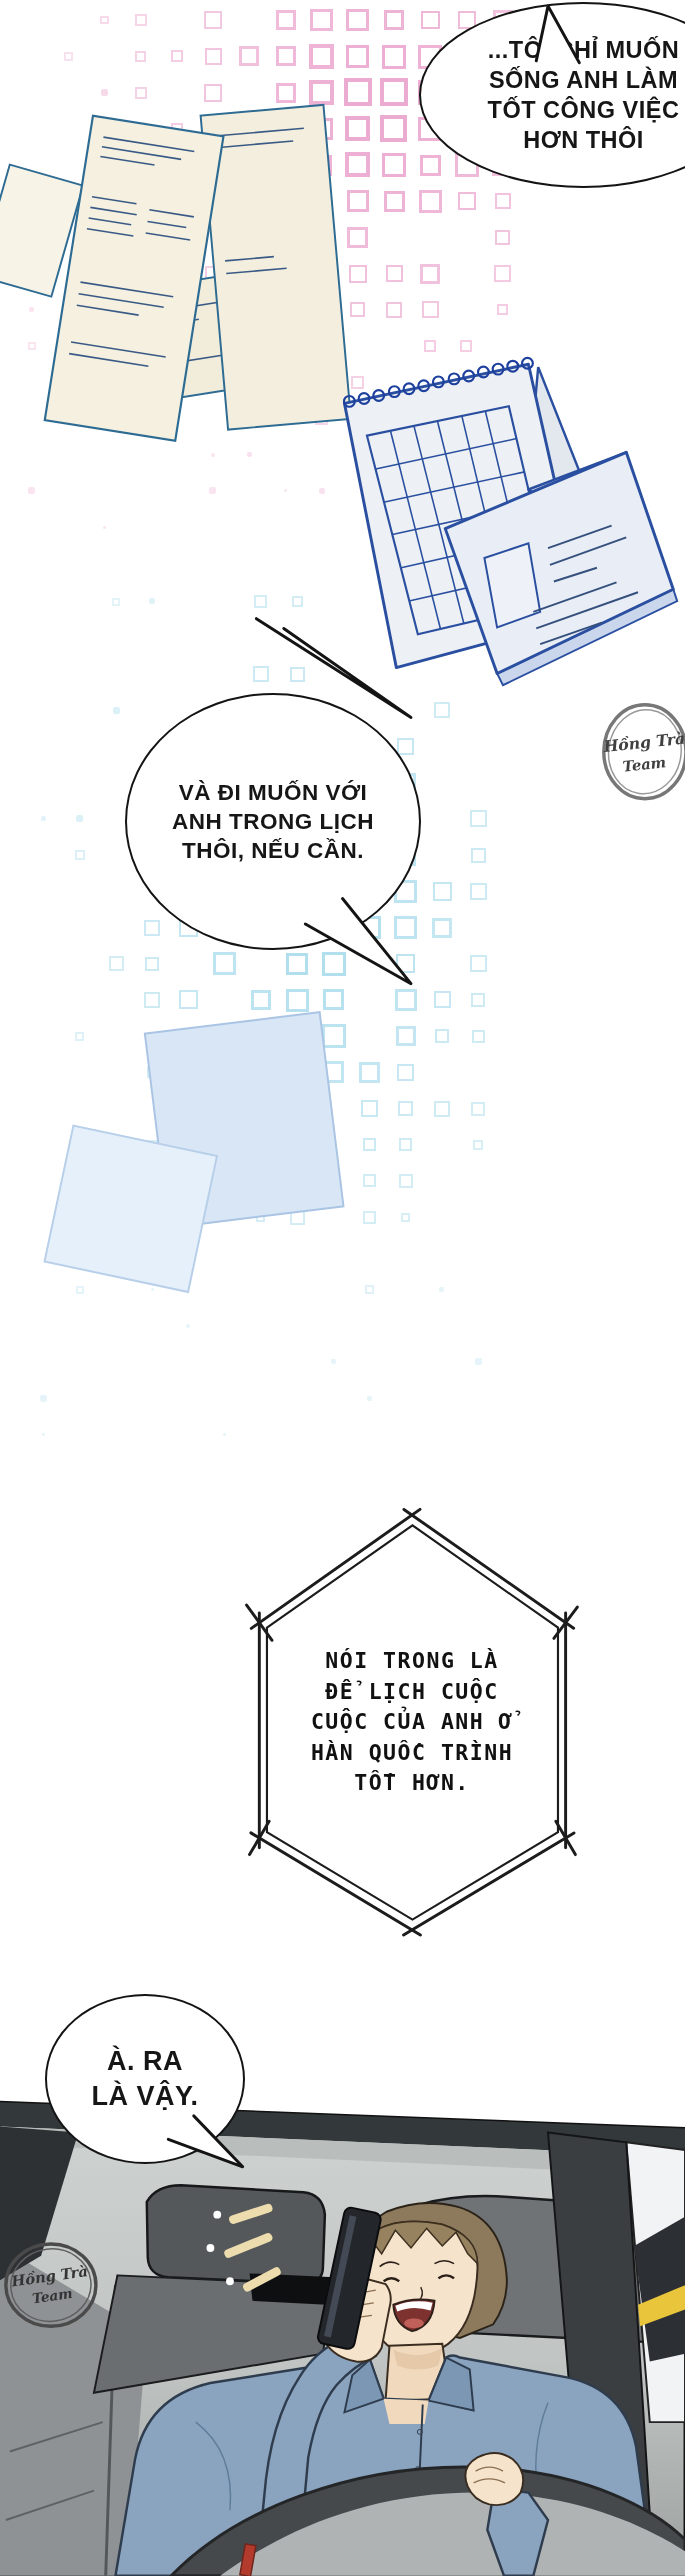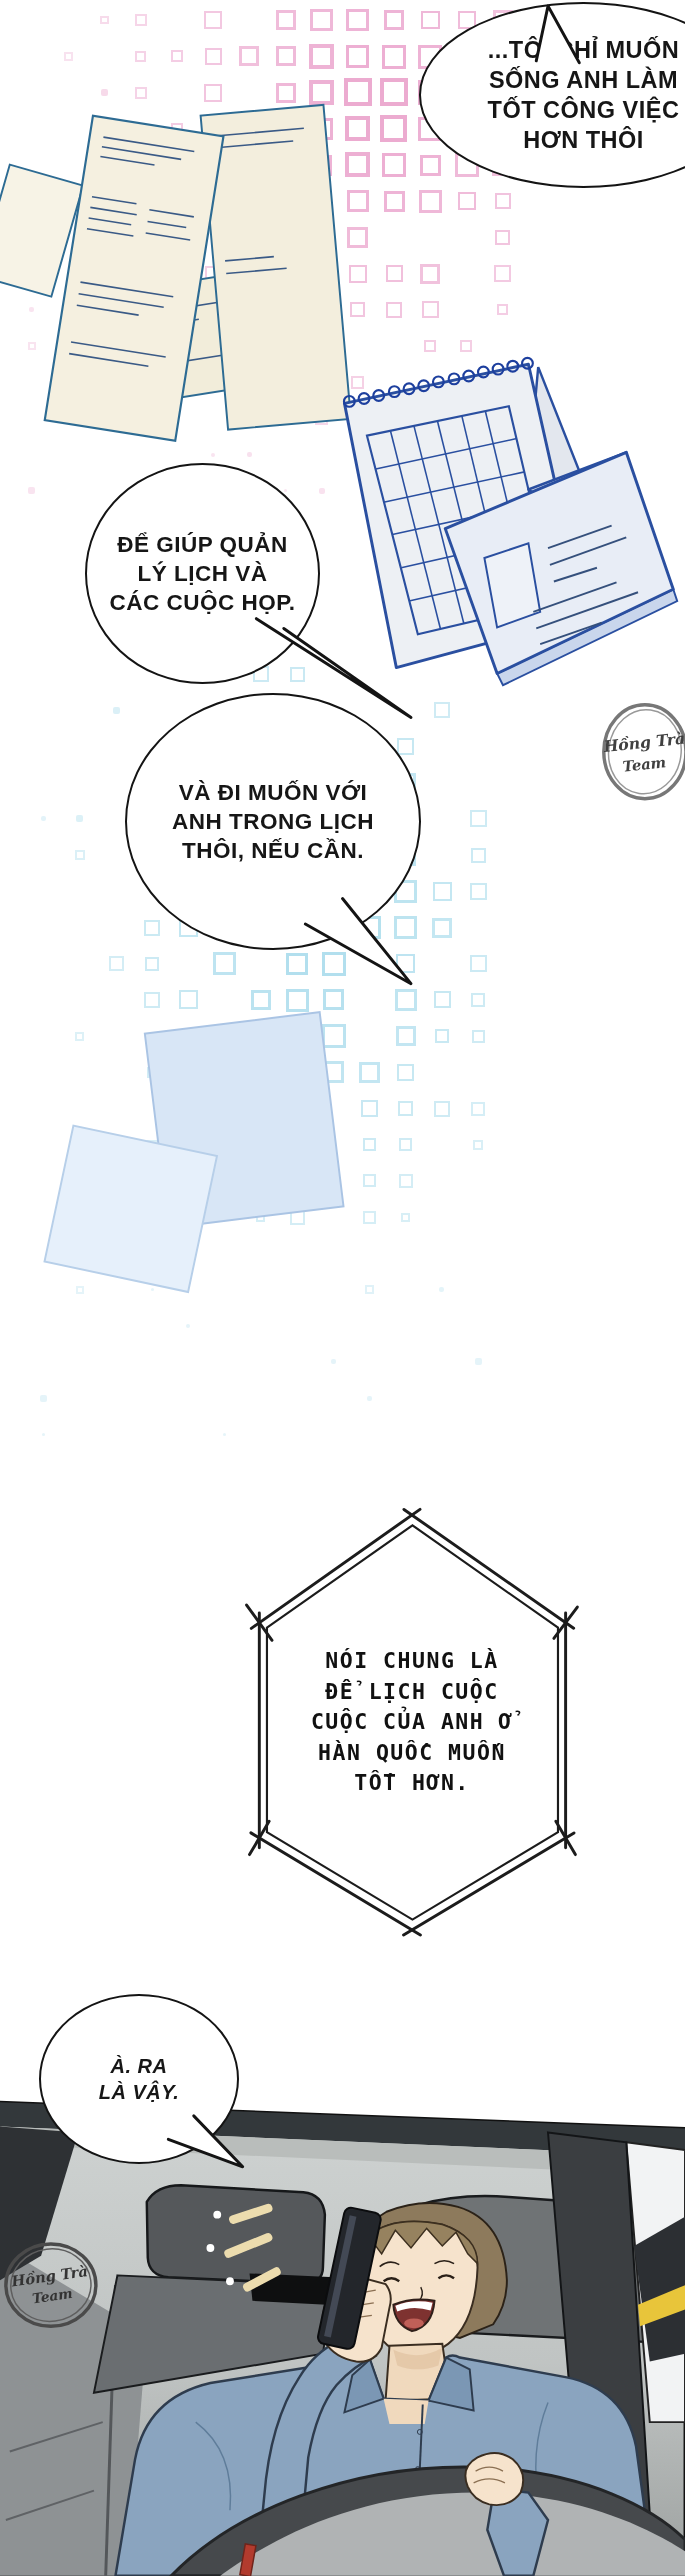--- a/index.html
+++ b/index.html
@@ -11,21 +11,21 @@
   #props{top:0;z-index:2;}
   #car{top:2099px;z-index:3;}
   #overlay{top:0;z-index:8;}
   .bubble{position:absolute;background:#fff;border:2.9px solid #141414;border-radius:50%;
           display:flex;flex-direction:column;align-items:center;justify-content:center;
           z-index:7;font-weight:bold;text-align:center;color:#161616;letter-spacing:0.5px;}
   .bubble span{display:block;}
   .b-top{left:419px;top:2px;width:325px;height:182px;font-size:23.5px;line-height:1.28;}
   .b-schedule{left:85px;top:463px;width:231px;height:217px;font-size:22.5px;line-height:1.3;}
   .b-accompany{left:125px;top:693px;width:292px;height:253px;font-size:22.5px;line-height:1.3;}
-  .b-reply{left:39px;top:1994px;width:196px;height:166px;font-size:20px;line-height:1.3;font-style:italic;}
+  .b-reply{left:45px;top:1994px;width:196px;height:166px;font-size:27px;line-height:1.3;}
   .hex-text{position:absolute;left:259px;top:1605px;width:306px;height:235px;z-index:9;
             display:flex;flex-direction:column;align-items:center;justify-content:center;
             font-family:"DejaVu Sans Mono",monospace;font-weight:bold;font-size:21.5px;
             letter-spacing:1.5px;line-height:1.42;color:#111;text-align:center;}
   .stamp-text{font-family:"DejaVu Serif",serif;font-style:italic;font-weight:bold;}
 </style>
 </head>
 <body>
 
 <div class="page">
@@ -451,40 +451,35 @@
       <text class="stamp-text" x="52" y="206" font-size="14" fill="#333" text-anchor="middle" transform="rotate(-8 52 190)">Team</text>
     </g>
   </svg>
 
   <div class="bubble b-top">
     <span>...TÔI CHỈ MUỐN</span>
     <span>SỐNG ANH LÀM</span>
     <span>TỐT CÔNG VIỆC</span>
     <span>HƠN THÔI</span>
   </div>
-  <div class="bubble b-schedule">
-    <span>ĐỂ GIÚP QUẢN</span>
-    <span>LÝ LỊCH VÀ</span>
-    <span>CÁC CUỘC HỌP.</span>
-  </div>
   <div class="bubble b-accompany">
     <span>VÀ ĐI MUỐN VỚI</span>
     <span>ANH TRONG LỊCH</span>
     <span>THÔI, NẾU CẦN.</span>
   </div>
   <div class="bubble b-reply">
     <span>À. RA</span>
     <span>LÀ VẬY.</span>
   </div>
 
   <div class="hex-text">
-    <span>NÓI CHUNG LÀ</span>
+    <span>NÓI TRONG LÀ</span>
     <span>ĐỂ LỊCH CUỘC</span>
     <span>CUỘC CỦA ANH Ở</span>
-    <span>HÀN QUỐC MUỐN</span>
+    <span>HÀN QUỐC TRÌNH</span>
     <span>TỐT HƠN.</span>
   </div>
 
   <svg id="overlay" width="685" height="2576" viewBox="0 0 700 2632">
 
     <g stroke-linejoin="round" stroke-linecap="round">
       <path d="M548,62 L560,6 L592,64" fill="#ffffff" stroke="none"></path>
       <path d="M548,62 L560,6 L592,64" fill="none" stroke="#141414" stroke-width="3"></path>
       <path d="M262,632 L420,733 L290,642" fill="#ffffff" stroke="none"></path>
       <path d="M262,632 L420,733 L290,642" fill="none" stroke="#141414" stroke-width="3"></path>

